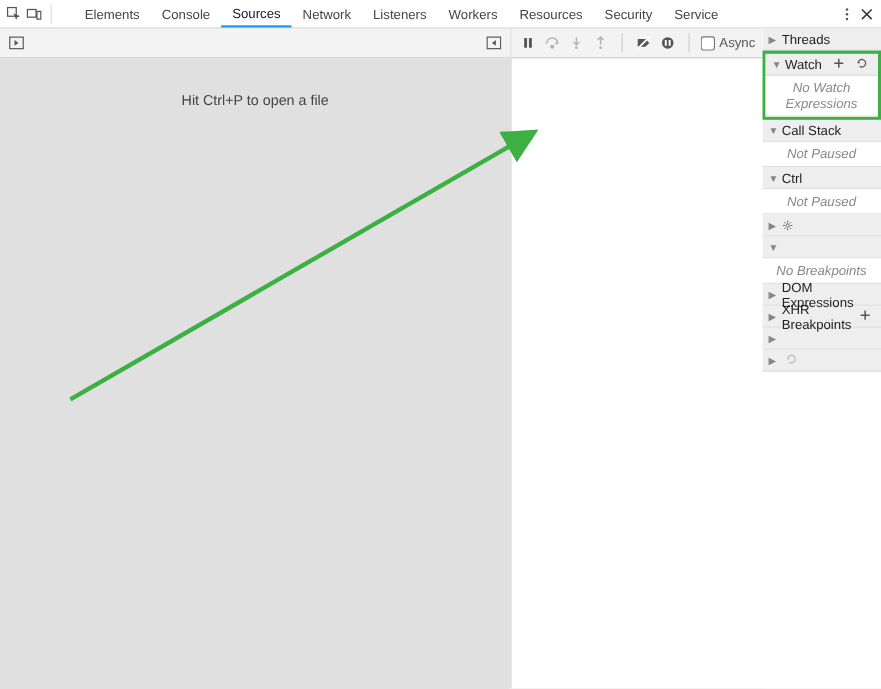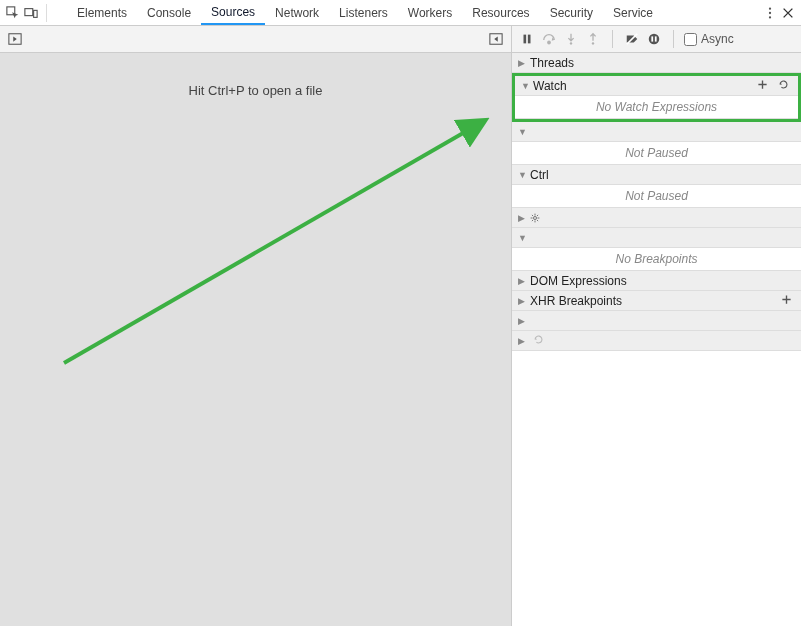--- a/index.html
+++ b/index.html
@@ -12,21 +12,21 @@
 .tabbar .sep { width:1px; background:#ddd; height:18px; margin:0 6px; }
 .tabbar .tab { padding:0 10px; display:flex; align-items:center; color:#444; cursor:default; }
 .tabbar .tab.active { color:#0f172a; border-bottom:2px solid #2196F3; }
 .trailing { margin-left:auto; padding-right:6px; }
 .iconbtn { width:18px; height:18px; display:flex; align-items:center; justify-content:center; color:#555; }
 .iconbtn svg { width:14px; height:14px; }
 
 
 .main { display:flex; height:calc(626px - 26px); }
 .left { width:512px; display:flex; flex-direction:column; border-right:1px solid #ccc; }
-.right { flex:1; display:flex; flex-direction:column; }
+.right { flex:1; display:flex; flex-direction:row; }
 
 
 .left-toolbar { height:27px; display:flex; align-items:center; border-bottom:1px solid #ccc; padding:0 6px; background:#f3f3f3; }
 .left-toolbar .spacer { flex:1; }
 
 
 .editor { flex:1; background:#e0e0e0; position:relative; }
 .hint { position:absolute; top:30px; left:0; right:0; text-align:center; color:#444; font-size:13px; }
 
 
@@ -214,20 +214,21 @@
                 <path d="M3 8 A5 5 0 1 1 5 12"></path>
                 <path d="M3 5 L3 8 L6 8" fill="#555" stroke="none"></path>
               </svg>
           </span>
         </div>
         <div class="section-body">No Watch Expressions</div>
       </div>
 
       <div class="section-header">
         <span class="tri">▼</span>
+        <span class="label">Call Stack</span>
       </div>
       <div class="section-body">Not Paused</div>
 
       <div class="section-header">
         <span class="tri">▼</span>
         <span class="label">Ctrl</span>
       </div>
       <div class="section-body">Not Paused</div>
 
       <div class="section-header">

